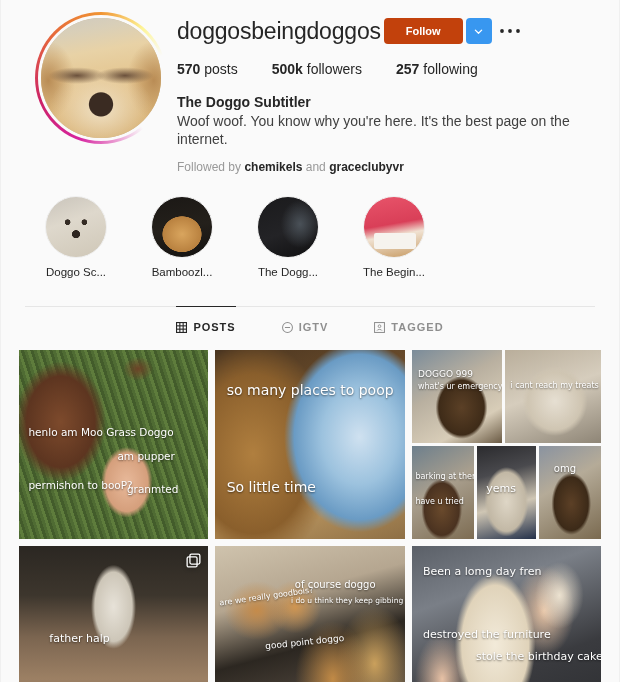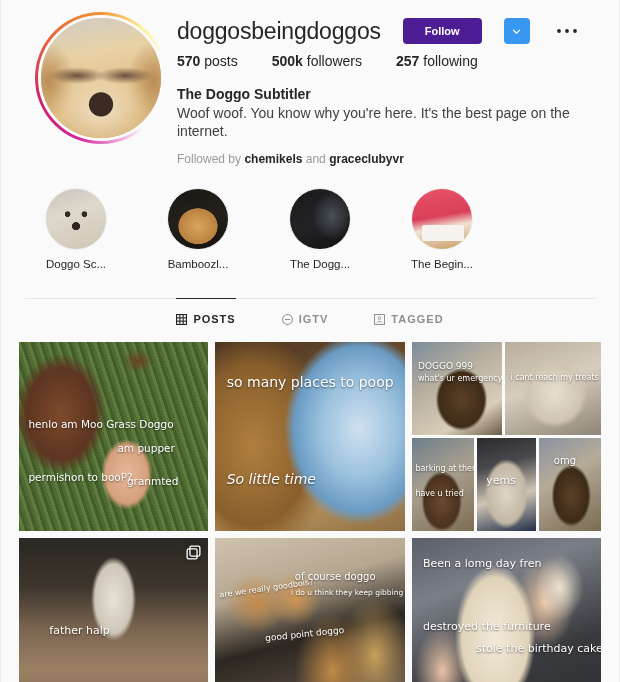--- a/index.html
+++ b/index.html
@@ -61,32 +61,32 @@
       linear-gradient(170deg, #cfcac0 0%, #d9cfb8 14%, #e8d2a6 30%, #e3c188 60%, #d2a969 100%);
   }
 
   .info {
     flex: 1;
     padding-top: 10px;
   }
   .title-row {
     display: flex;
     align-items: center;
-    gap: 22px;
-    margin-bottom: 9px;
+    gap: 3px;
+    margin-bottom: 17px;
   }
   .username {
     font-size: 23px;
     font-weight: 300;
     color: #262626;
     line-height: 1;
     letter-spacing: -0.2px;
   }
   .follow-btn {
-    background: #4c1d95;
+    background: #c2410c;
     color: #fff;
     border: none;
     border-radius: 4px;
     font-size: 11px;
     font-weight: bold;
     padding: 6px 22px;
     line-height: 14px;
     cursor: pointer;
     font-family: "Liberation Sans", sans-serif;
   }
@@ -130,21 +130,21 @@
   .followed-by {
     font-size: 12px;
     color: #999;
     line-height: 14px;
   }
   .followed-by b { color: #262626; font-weight: bold; }
 
   
   .highlights {
     display: flex;
-    gap: 44px;
+    gap: 28px;
     padding: 22px 24px 0 36px;
   }
   .hl { width: 78px; text-align: center; cursor: pointer; }
   .hl-circle {
     width: 62px; height: 62px;
     border-radius: 50%;
     margin: 0 auto 8px auto;
     border: 1px solid #efefef;
     overflow: hidden;
     position: relative;
@@ -414,21 +414,21 @@
       <div class="art p1"></div>
       <div class="cap" style="left:5%;top:40%;">henlo am Moo Grass Doggo</div>
       <div class="cap" style="left:52%;top:53%;">am pupper</div>
       <div class="cap" style="left:5%;top:68%;">permishon to booP?</div>
       <div class="cap" style="left:57%;top:70%;">granmted</div>
     </div>
 
     <div class="cell">
       <div class="art p2"></div>
       <div class="cap" style="left:6%;top:17%;font-size:14px;">so many places to poop</div>
-      <div class="cap" style="left:6%;top:68%;font-size:14px;font-style:italic;">So little time</div>
+      <div class="cap" style="left:6%;top:68%;font-size:14px;">So little time</div>
     </div>
 
     <div class="cell">
       <div class="art p3"></div>
       <div class="collage">
         <div class="cp cpA">
           <div class="cap" style="left:7%;top:20%;font-size:9px;">DOGGO 999</div>
           <div class="cap" style="left:7%;top:34%;font-size:8px;">what's ur emergency?</div>
         </div>
         <div class="cp cpB">

